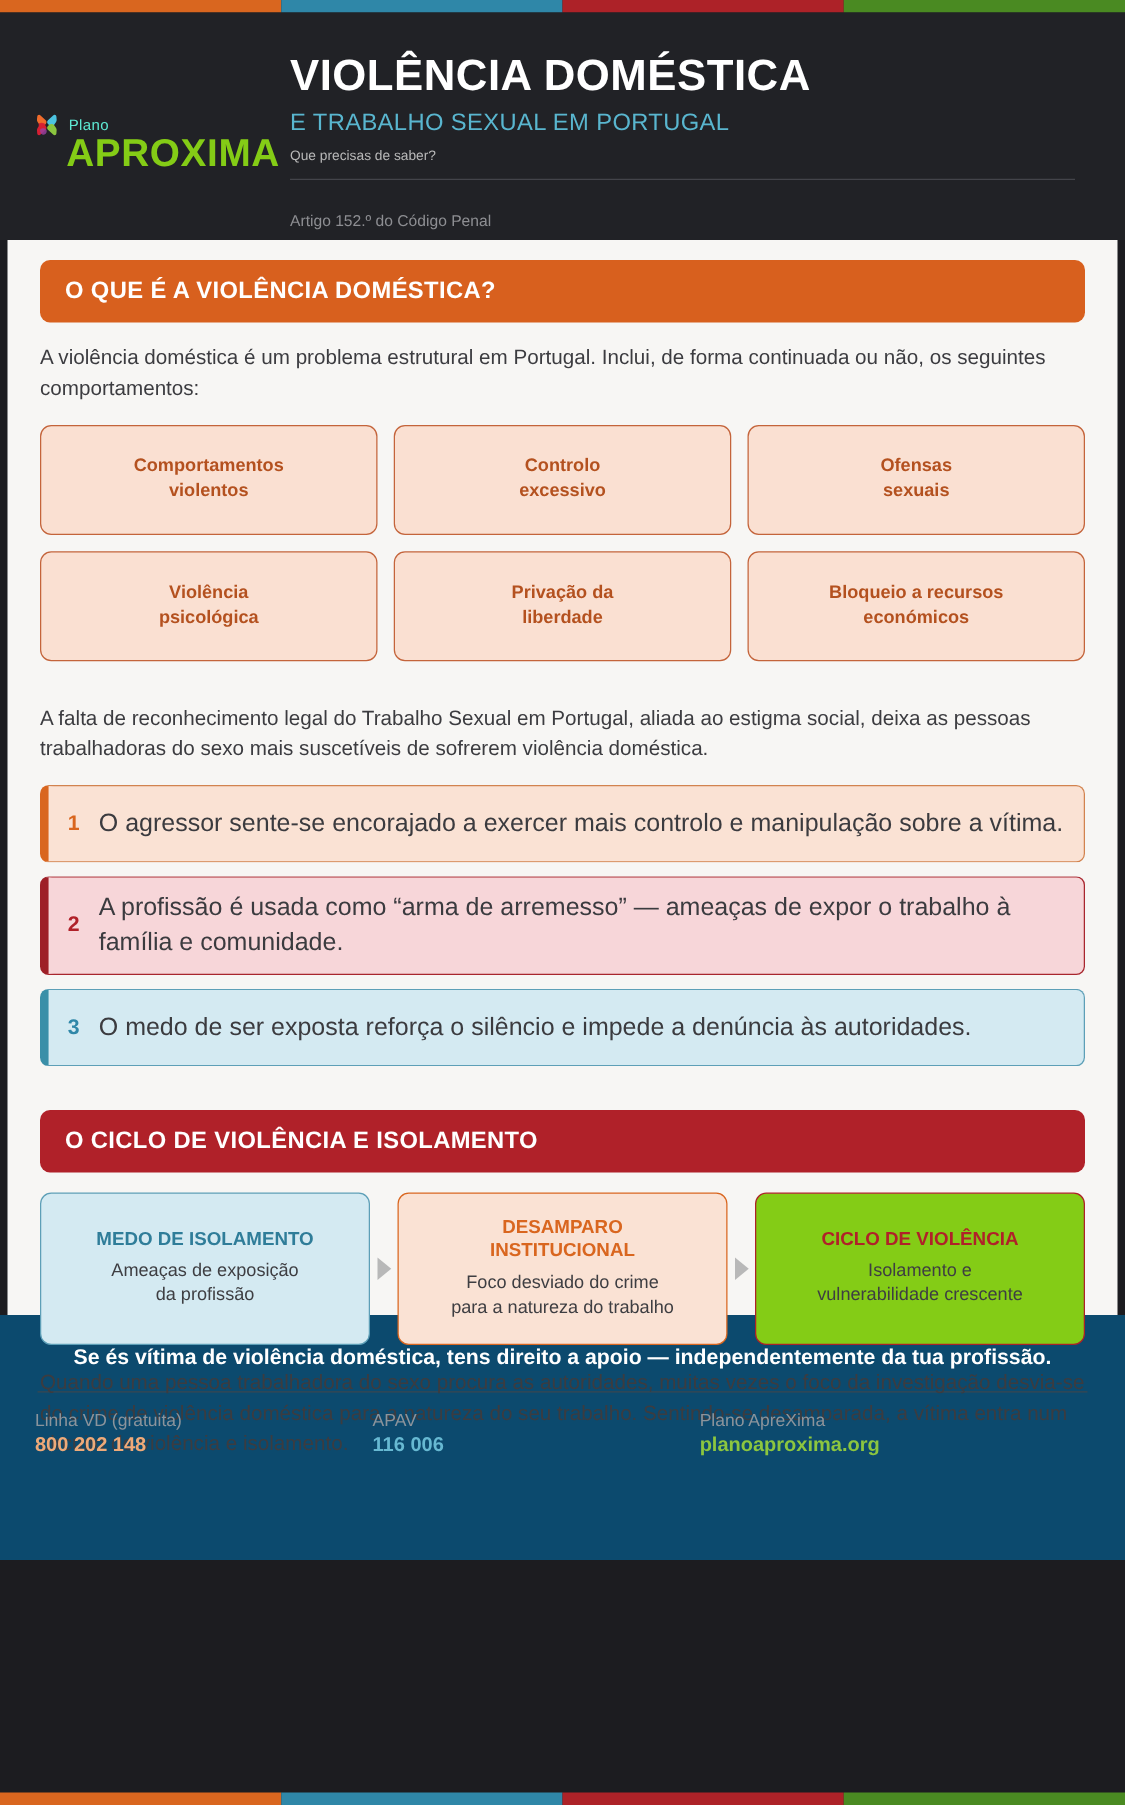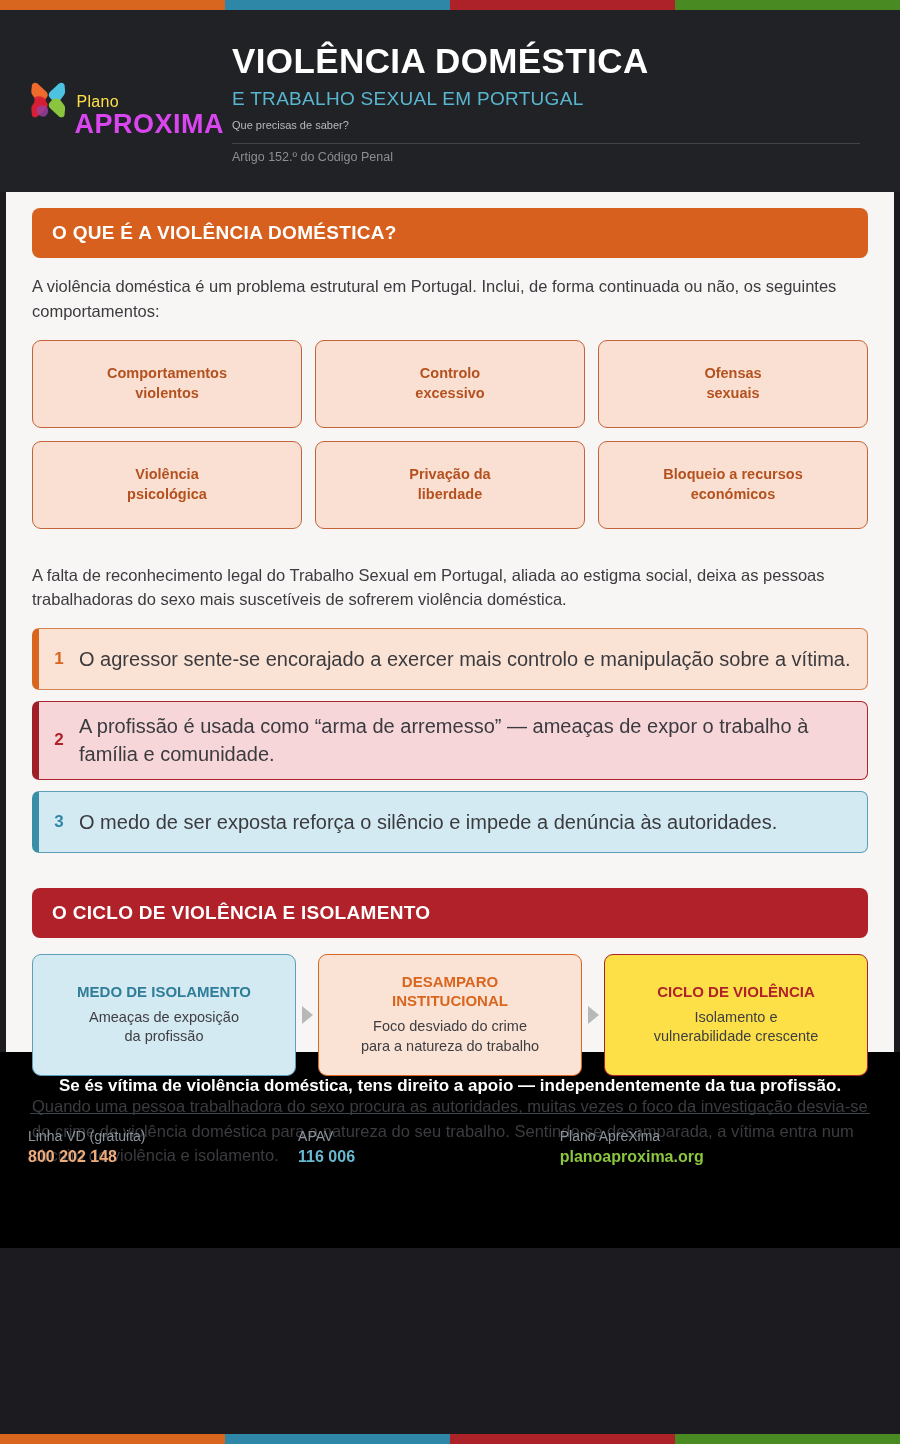--- a/index.html
+++ b/index.html
@@ -41,30 +41,30 @@
     width: 196px;
     min-width: 196px;
     padding-top: 30px;
     display: flex;
     align-items: center;
     gap: 6px;
   }
   .logo-mark { width: 58px; height: 58px; display:block; }
   .logo-text { display:flex; flex-direction: column; line-height: 1; }
   .logo-plano {
-    color: #fde047;
-    font-size: 16px;
+    color: #5eead4;
+    font-size: 12px;
     letter-spacing: .3px;
     margin-left: 2px;
     margin-bottom: 1px;
     margin-top: 32px;
   }
   .logo-aprox {
-    color: #d946ef;
-    font-size: 27px;
+    color: #84cc16;
+    font-size: 31px;
     font-weight: bold;
     letter-spacing: .5px;
   }
 
   .header-txt { padding-left: 8px; padding-top: 10px; flex: 1; }
   .h-title {
     color: #ffffff;
     font-size: 35px;
     font-weight: bold;
     letter-spacing: .4px;
@@ -84,21 +84,21 @@
     font-weight: normal;
   }
   .h-rule {
     border-top: 1px solid #43444a;
     margin-top: 12px;
     margin-right: 10px;
   }
   .h-article {
     color: #8d8e92;
     font-size: 12.5px;
-    margin-top: 6px;
+    margin-top: 26px;
   }
 
   
   .content {
     background: #f7f6f4;
     border-left: 6px solid #1c1c20;
     border-right: 6px solid #1c1c20;
     padding: 16px 26px 0 26px;
     height: 860px;
   }
@@ -200,21 +200,21 @@
   }
   .cyc .cyc-body {
     color: #3e3e42;
     font-size: 14.5px;
     line-height: 1.35;
   }
   .cyc-a { background:#d4eaf2; border:1px solid #5d9fb7; }
   .cyc-a .cyc-title { color:#2f7d99; }
   .cyc-b { background:#fae2d4; border:1px solid #d9661f; }
   .cyc-b .cyc-title { color:#d9661f; }
-  .cyc-c { background:#fde047; border:1px solid #ad2228; }
+  .cyc-c { background:#84cc16; border:1px solid #ad2228; }
   .cyc-c .cyc-title { color:#b02129; }
 
   .arrow-cell {
     width: 22px;
     min-width: 22px;
     display: flex;
     align-items: center;
     justify-content: center;
   }
   .arrow {
@@ -226,21 +226,21 @@
 
   .closing {
     color: #3c3c40;
     font-size: 16.5px;
     line-height: 1.5;
     margin-top: 18px;
   }
 
   
   .footer {
-    background: #000000;
+    background: #0c4a6e;
     padding: 22px 28px 0 28px;
     height: 196px;
   }
   .foot-claim {
     color: #ffffff;
     font-size: 17px;
     font-weight: bold;
     text-align: center;
     line-height: 1.38;
     padding: 0 22px;

